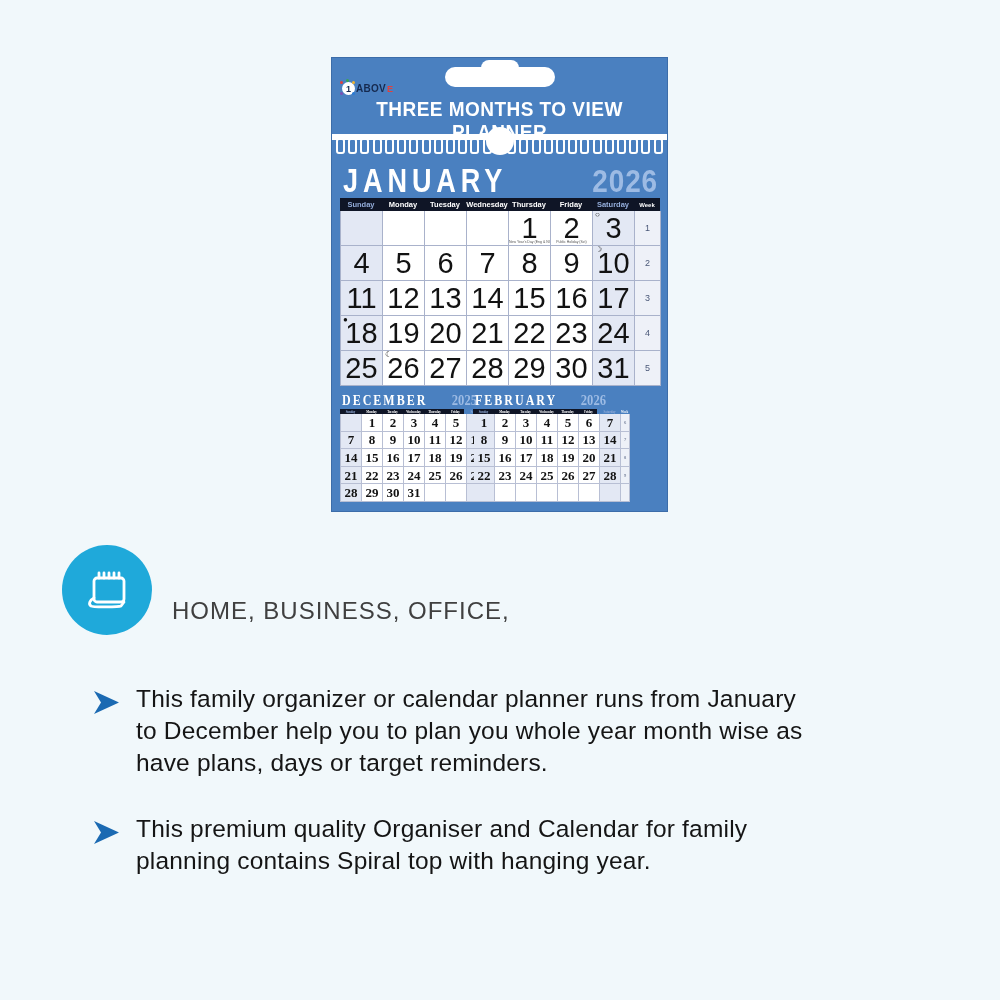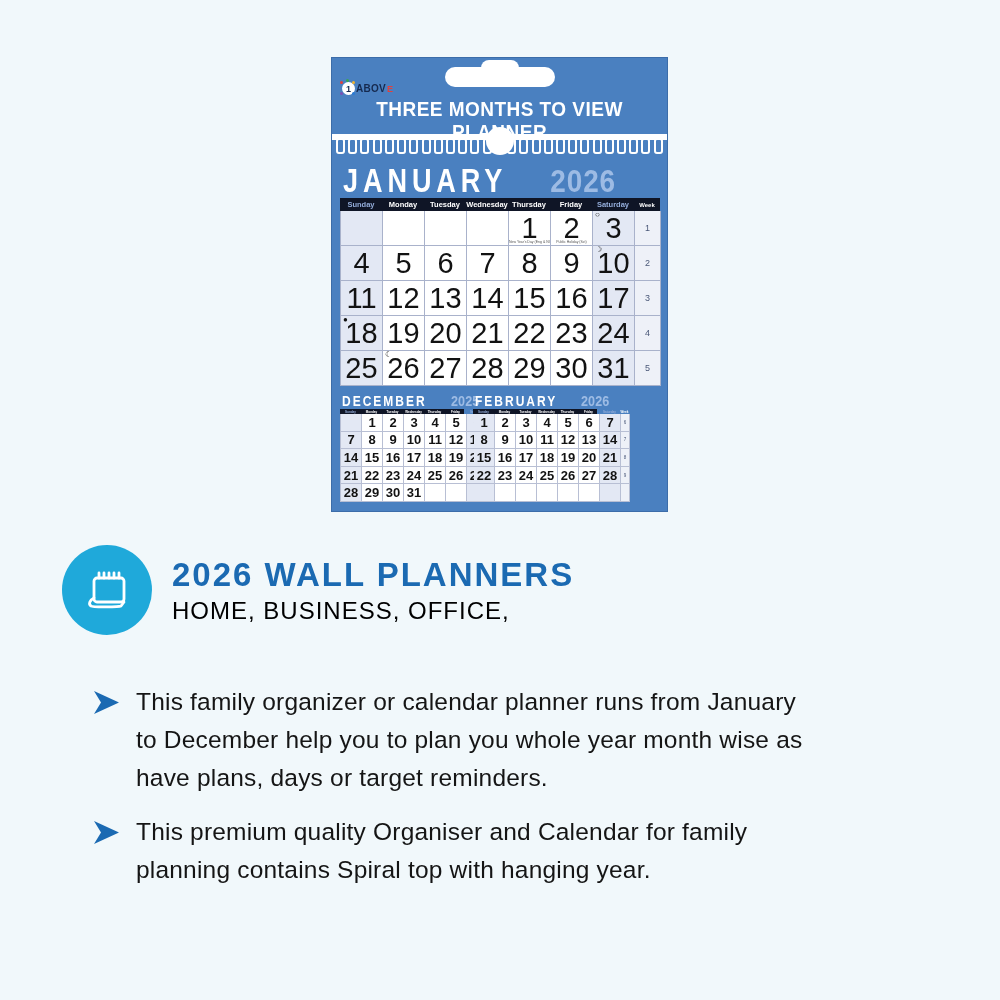--- a/index.html
+++ b/index.html
@@ -25,21 +25,21 @@
   .planner-title{position:absolute;left:0;top:40px;width:100%;text-align:center;color:#fff;
                  font-size:20px;font-weight:bold;letter-spacing:.5px;transform:scaleX(.95);}
 
   .spiral{position:absolute;left:0;top:73px;width:100%;height:30px;}
   .spiral-bar{position:absolute;left:0;top:3px;width:100%;height:6px;background:#fff;}
   .loops{position:absolute;left:4px;right:4px;top:7px;display:flex;justify-content:space-between;}
   .loop{width:5px;height:12px;border:2px solid #fff;border-radius:3px;background:transparent;}
   .hook-circle{position:absolute;left:50%;top:-4px;transform:translateX(-50%);width:28px;height:28px;
                background:#fff;border-radius:50%;}
 
-  .month-head{position:absolute;left:11px;top:104px;width:315px;display:flex;justify-content:flex-start;align-items:flex-end;}
+  .month-head{position:absolute;left:11px;top:104px;width:315px;display:flex;justify-content:space-between;align-items:flex-end;}
   .month-name{color:#fff;font-size:33px;font-weight:bold;letter-spacing:6px;transform:scaleX(.82);transform-origin:left bottom;white-space:nowrap;}
   .month-year{color:#9DBBE4;font-size:31px;font-weight:bold;letter-spacing:1px;transform:scaleX(.9);transform-origin:right bottom;}
 
   .day-bar{position:absolute;left:8px;top:140px;width:320px;display:grid;
            grid-template-columns:repeat(7,42px) 26px;background:#0F1526;height:13px;align-items:center;}
   .dh{color:#fff;font-size:7.5px;font-weight:bold;text-align:center;overflow:hidden;}
   .dh.wkend{color:#93ACD9;}
   .dh.wkcol{font-size:6px;}
 
   .main-grid{position:absolute;left:8px;top:153px;width:320px;display:grid;
@@ -48,46 +48,46 @@
   .cell{position:relative;border-right:1px solid #A9B2CB;border-bottom:1px solid #A9B2CB;
         display:flex;align-items:center;justify-content:center;box-sizing:border-box;background:#fff;}
   .cell.wkend{background:#E3E8F4;}
   .cell .num{font-size:29px;color:#121212;line-height:1;}
   .cell.wknum{background:#EEF1F8;font-size:9px;color:#4A5878;}
   .moon{position:absolute;left:2px;top:0px;font-size:8px;color:#111;line-height:1;}
   .note{position:absolute;bottom:1px;left:0;width:100%;text-align:center;font-size:3.5px;color:#555;
         white-space:nowrap;overflow:hidden;}
 
   .minis{position:absolute;left:8px;top:334px;width:321px;display:flex;gap:9px;}
-  .mini{width:124px;}
+  .mini{width:124px;font-family:Liberation Serif, serif;}
   .mini-head{display:flex;justify-content:space-between;align-items:flex-end;height:17px;padding:0 2px;}
   .mini-name{color:#fff;font-size:15px;font-weight:bold;letter-spacing:2.5px;transform:scaleX(.8);transform-origin:left bottom;white-space:nowrap;}
   .mini-year{color:#9DBBE4;font-size:14px;font-weight:bold;transform:scaleX(.9);transform-origin:right bottom;}
   .mini-day-bar{display:grid;grid-template-columns:repeat(7,21px) 9px;background:#0F1526;height:5px;align-items:center;}
   .mdh{color:#fff;font-size:3px;font-weight:bold;text-align:center;overflow:hidden;}
   .mdh.wkend{color:#93ACD9;}
   .mini-grid{display:grid;grid-template-columns:repeat(7,21px) 9px;grid-auto-rows:17.6px;
              border-left:1px solid #B8BFD4;background:#fff;}
   .mcell{position:relative;border-right:1px solid #B8BFD4;border-bottom:1px solid #B8BFD4;
          display:flex;align-items:center;justify-content:center;box-sizing:border-box;background:#fff;}
   .mcell.wkend{background:#E3E8F4;}
   .mcell .num{font-size:13px;font-weight:bold;color:#121212;line-height:1;}
   .mcell.wknum{background:#EEF1F8;font-size:4.5px;color:#4A5878;}
 
   
   .icon-circle{position:absolute;left:62px;top:545px;width:90px;height:90px;border-radius:50%;
                background:#1FA9DA;display:flex;align-items:center;justify-content:center;}
   .heading{position:absolute;left:172px;top:556px;color:#1B6AB2;font-size:33px;font-weight:bold;letter-spacing:2px;}
-  .subheading{position:absolute;left:172px;top:597px;color:#000000;font-size:24px;letter-spacing:1px;}
+  .subheading{position:absolute;left:172px;top:597px;color:#404040;font-size:24px;letter-spacing:1px;}
 
   .bullet{position:absolute;left:93px;width:840px;display:flex;gap:16px;}
   .bullet-1{top:683px;}
   .bullet-2{top:813px;}
   .arrow-icon{flex:0 0 auto;margin-top:7px;}
-  .bullet-text{font-size:24.5px;color:#151515;line-height:38px;white-space:pre-line;letter-spacing:.2px;}
+  .bullet-text{font-size:24.5px;color:#151515;line-height:32px;white-space:pre-line;letter-spacing:.2px;}
 </style>
 </head>
 <body>
 
 <div class="canvas">
 
   <div class="planner">
 
     <div class="hang-hole"></div>
 
@@ -508,21 +508,20 @@
     <svg width="52" height="52" viewBox="0 0 52 52" fill="none" stroke="#ffffff" stroke-width="2.8" stroke-linecap="round" stroke-linejoin="round">
       <rect x="13" y="14" width="30" height="24" rx="3"></rect>
       <path d="M13 34 C 9 36 7 40 10 42 C 12 43.5 38 43 40 42 L 43 38"></path>
       <line x1="18" y1="9" x2="18" y2="14"></line>
       <line x1="23" y1="9" x2="23" y2="14"></line>
       <line x1="28" y1="9" x2="28" y2="14"></line>
       <line x1="33" y1="9" x2="33" y2="14"></line>
       <line x1="38" y1="9" x2="38" y2="14"></line>
     </svg>
   </div>
-  <div class="heading">2026 WALL PLANNERS</div>
   <div class="subheading">HOME, BUSINESS, OFFICE,</div>
 
   <div class="bullet bullet-1">
     <svg class="arrow-icon" width="27" height="25" viewBox="0 0 27 25">
       <path d="M1,1 L26,12.5 L1,24 L8,12.5 Z" fill="#1B6AB2"></path>
     </svg>
     <div class="bullet-text" id="bullet-text-0">This family organizer or calendar planner runs from January
 to December help you to plan you whole year month wise as
 have plans, days or target reminders.</div>
   </div>

